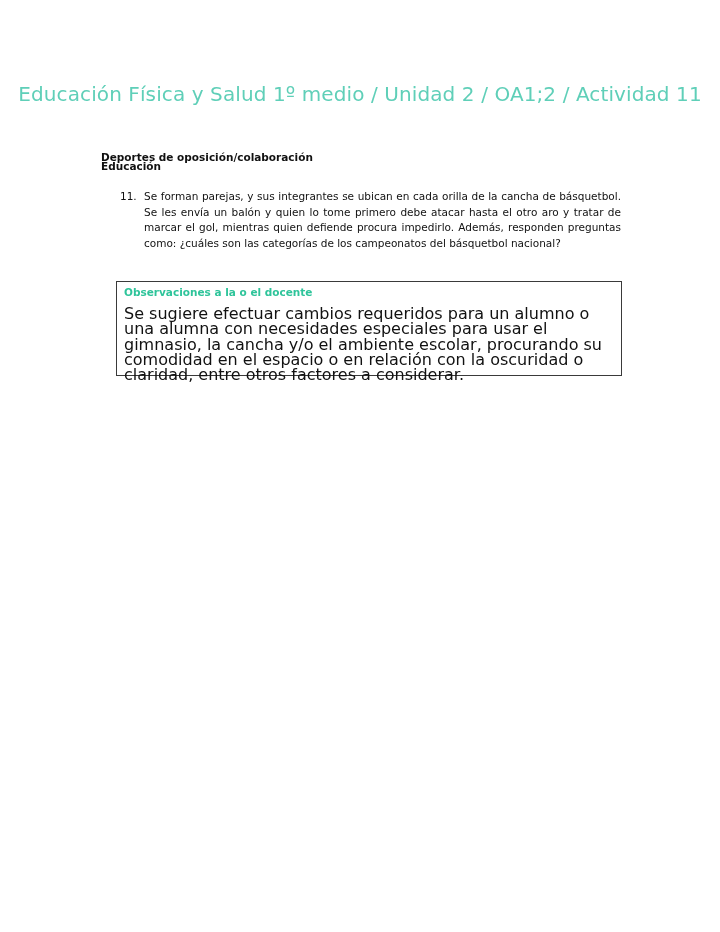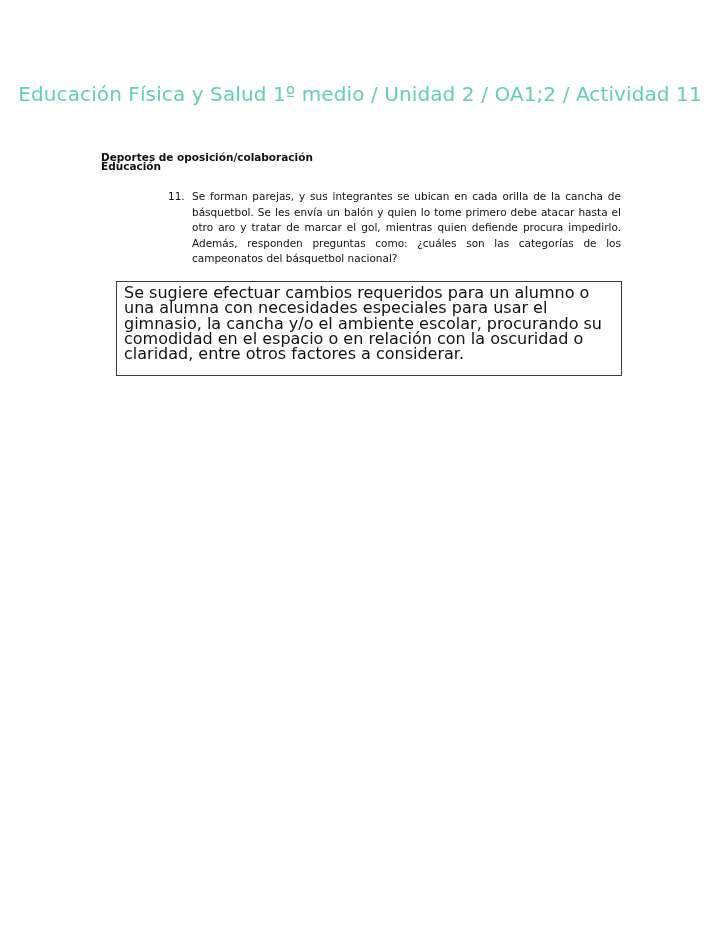--- a/index.html
+++ b/index.html
@@ -42,21 +42,20 @@
       left: 120px;
       width: 501px;
       margin: 0;
       padding: 0;
       list-style: none;
     }
     .activity-item {
       display: flex;
       font-size: 10.5px;
       line-height: 15.5px;
-      margin-left: 48px;
     }
     .activity-num {
       width: 24px;
       flex: 0 0 24px;
     }
     .activity-text {
       flex: 1;
       text-align: justify;
     }
     .obs-box {
@@ -92,14 +91,15 @@
 <div class="section-heading h-basquetbol">Educación</div>
 
 <ol class="activity-list">
   <li class="activity-item">
     <span class="activity-num">11.</span>
     <span class="activity-text">Se forman parejas, y sus integrantes se ubican en cada orilla de la cancha de básquetbol. Se les envía un balón y quien lo tome primero debe atacar hasta el otro aro y tratar de marcar el gol, mientras quien defiende procura impedirlo. Además, responden preguntas como: ¿cuáles son las categorías de los campeonatos del básquetbol nacional?</span>
   </li>
 </ol>
 
 <div class="obs-box">
+  <div class="obs-title">Observaciones a la o el docente</div>
   <div class="obs-text">Se sugiere efectuar cambios requeridos para un alumno o una alumna con necesidades especiales para usar el gimnasio, la cancha y/o el ambiente escolar, procurando su comodidad en el espacio o en relación con la oscuridad o claridad, entre otros factores a considerar.</div>
 </div>
 
 </body></html>

